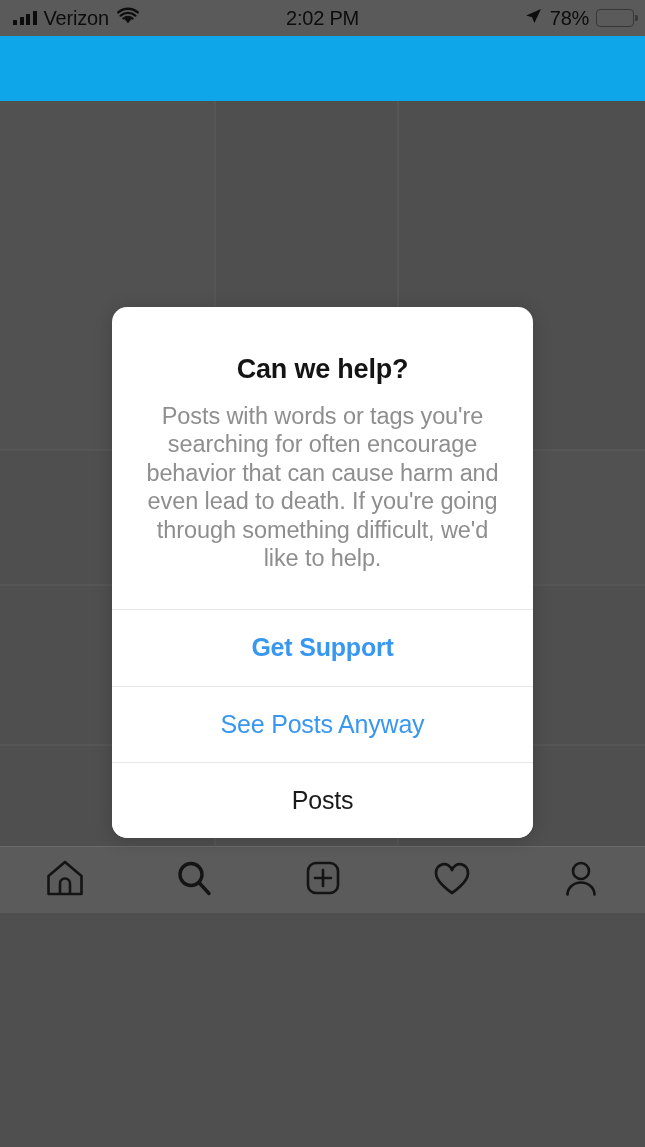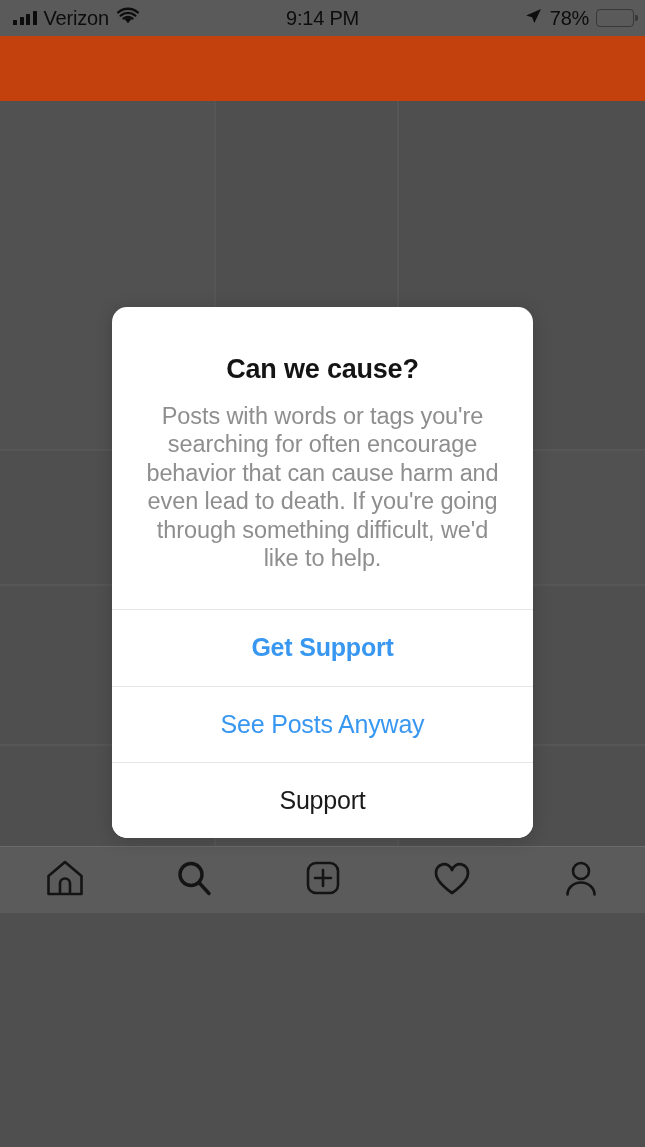--- a/index.html
+++ b/index.html
@@ -11,21 +11,21 @@
     overflow: hidden;
     font-family: "Liberation Sans", sans-serif;
     background: #4f4f4f;
   }
 
   #screen {
     position: relative;
     width: 645px;
     height: 913px;
     overflow: hidden;
-    background: #c2410c;
+    background: #0ea5e9;
   }
 
   
   .status-bar {
     position: absolute;
     top: 0; left: 0;
     width: 645px;
     height: 36px;
     background: #5a5a5a;
     display: flex;
@@ -271,21 +271,21 @@
       <span class="wifi-icon">
         <svg width="24" height="18" viewBox="0 0 24 18">
           <path d="M12 16.2 L8.6 12.3 a5.2 5.2 0 0 1 6.8 0 Z" fill="#0d0d0d"></path>
           <path d="M4.7 8.6 a11 11 0 0 1 14.6 0" stroke="#0d0d0d" stroke-width="2.4" fill="none" stroke-linecap="round"></path>
           <path d="M7.4 11.6 a7.2 7.2 0 0 1 9.2 0" stroke="#0d0d0d" stroke-width="2.2" fill="none" stroke-linecap="round"></path>
           <path d="M2.2 5.4 a15 15 0 0 1 19.6 0" stroke="#0d0d0d" stroke-width="2.4" fill="none" stroke-linecap="round"></path>
         </svg>
       </span>
     </div>
 
-    <div class="status-center">9:14 PM</div>
+    <div class="status-center">2:02 PM</div>
 
     <div class="status-right">
       <span>
         <svg width="20" height="20" viewBox="0 0 20 20">
           <path d="M18 3 L3.2 9.6 L9.1 11.2 L11.4 17 Z" fill="#0d0d0d"></path>
         </svg>
       </span>
       <span class="battery-pct">78%</span>
       <span class="battery">
         <span class="battery-fill" id="battery-fill" style="width:78%"></span>
@@ -303,27 +303,27 @@
     <div class="gl-h" style="top:858px;"></div>
     <div class="grid-cell" style="left:0;top:0;width:214px;height:348px;"></div>
     <div class="grid-cell" style="left:399px;top:350px;width:246px;height:133px;"></div>
     <div class="grid-cell" style="left:216px;top:645px;width:181px;height:213px;"></div>
   </div>
 
   <div class="dim"></div>
 
   <div class="alert">
     <div class="alert-body">
-      <div class="alert-title">Can we cause?</div>
+      <div class="alert-title">Can we help?</div>
       <div class="alert-message">Posts with words or tags you're searching for often encourage behavior that can cause harm and even lead to death. If you're going through something difficult, we'd like to help.</div>
     </div>
     <div class="alert-actions">
       <div class="alert-btn primary">Get Support</div>
       <div class="alert-btn secondary">See Posts Anyway</div>
-      <div class="alert-btn cancel">Support</div>
+      <div class="alert-btn cancel">Posts</div>
     </div>
   </div>
 
   <div class="tab-bar">
 
     <div class="tab-item">
       <span>
         <svg width="46" height="46" viewBox="0 0 46 46">
           <path d="M6.5 21 L23 7 L39.5 21 L39.5 39 L6.5 39 Z" stroke="#141414" stroke-width="2.6" fill="none" stroke-linejoin="round"></path>
           <path d="M18 39 L18 28.5 a5 5 0 0 1 10 0 L28 39" stroke="#141414" stroke-width="2.6" fill="none" stroke-linejoin="round"></path>

